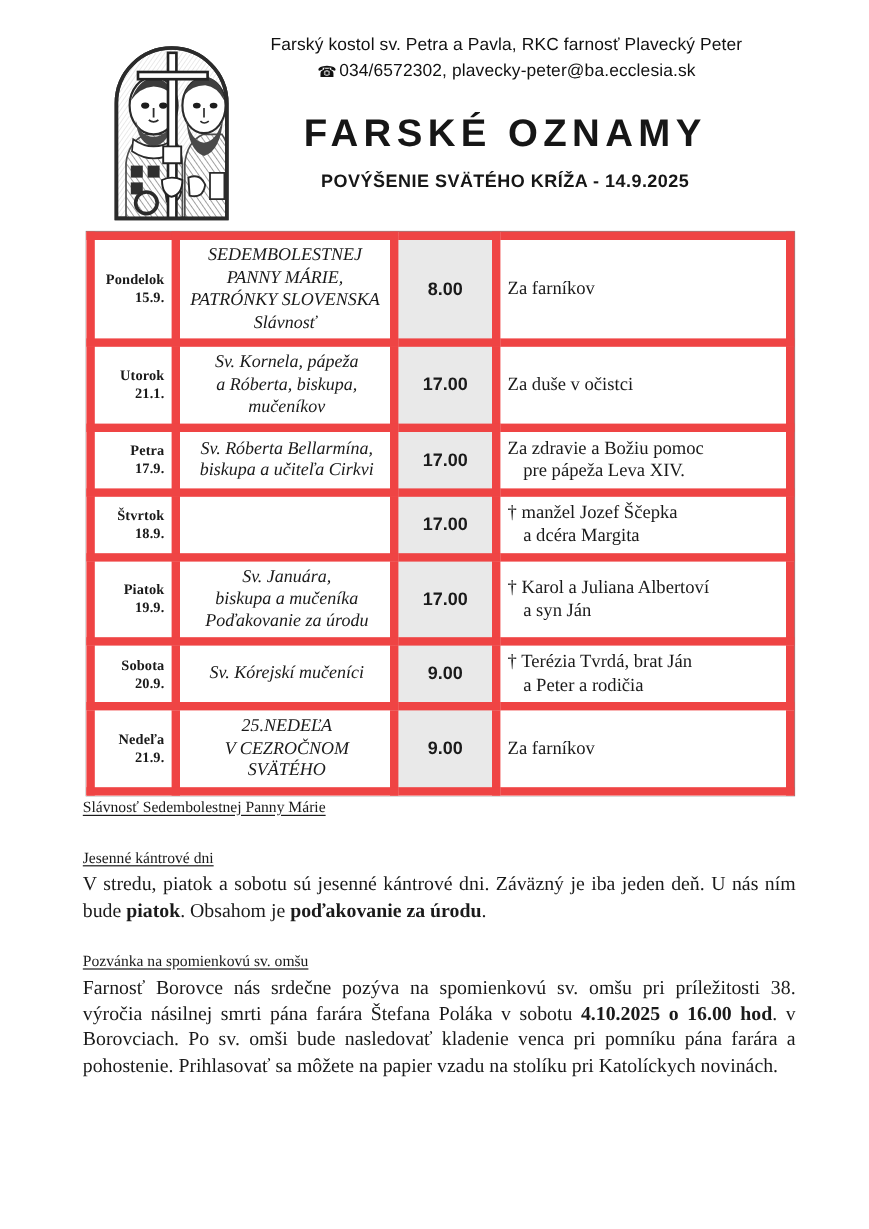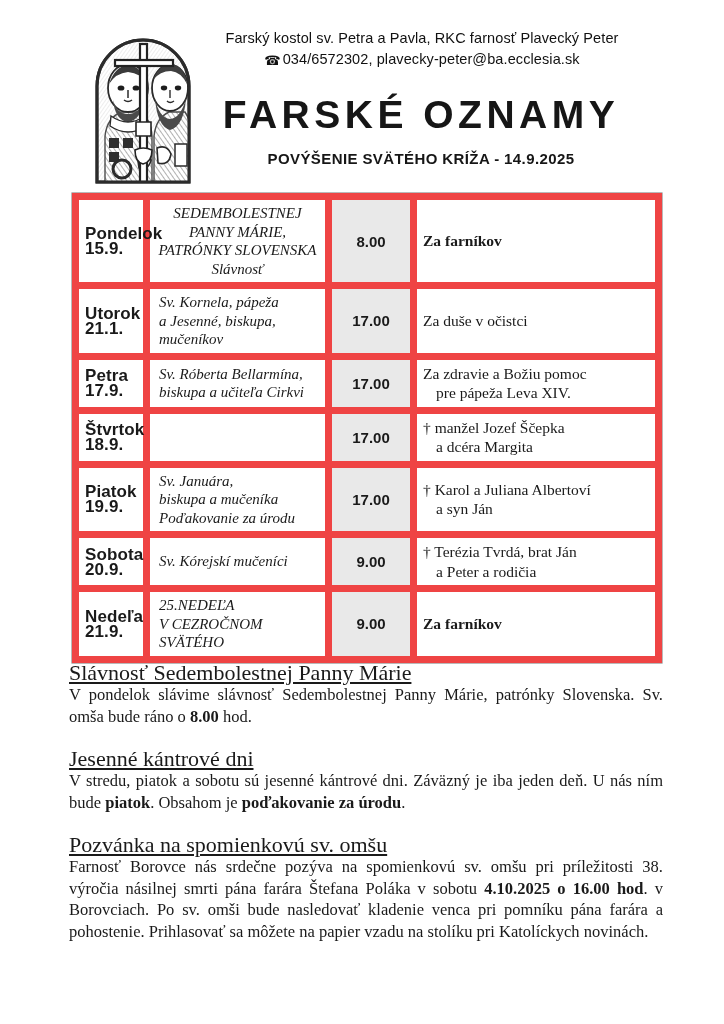--- a/index.html
+++ b/index.html
@@ -59,21 +59,21 @@
     vertical-align: -1px;
     margin-right: 2px;
   }
 
   .doc-title {
     margin-top: 22px;
     padding-left: 118px;
     text-align: center;
     font-family: "Liberation Sans", "DejaVu Sans", sans-serif;
     font-weight: bold;
-    font-size: 39px;
+    font-size: 32px;
     letter-spacing: 4.5px;
     color: #161616;
   }
   .doc-subtitle {
     margin-top: 13px;
     padding-left: 118px;
     text-align: center;
     font-family: "Liberation Sans", "DejaVu Sans", sans-serif;
     font-weight: bold;
     font-size: 15px;
@@ -100,61 +100,61 @@
     vertical-align: middle;
     padding: 4px 6px;
     box-sizing: border-box;
   }
   col.c-day   { width: 71px; }
   col.c-feast { width: 182px; }
   col.c-time  { width: 85px; }
   col.c-int   { width: 245px; }
 
   td.day {
-    text-align: left;
-    font-family: Liberation Sans, sans-serif;
+    text-align: right;
+    font-family: Liberation Serif, serif;
     font-weight: bold;
-    font-size: 17px;
+    font-size: 12px;
     line-height: 15px;
     letter-spacing: 0.1px;
   }
   td.feast {
     font-style: italic;
     font-size: 15px;
     line-height: 18.5px;
     text-align: center;
   }
-  td.feast.left { text-align: left; padding-left: 9px; }
+  td.feast.left { text-align: center; padding-left: 9px; }
   td.time {
     background: #e9e9e9;
     text-align: center;
     font-family: "Liberation Sans", "DejaVu Sans", sans-serif;
     font-weight: bold;
     font-size: 15px;
   }
   td.intent {
     font-size: 15.5px;
     line-height: 19.5px;
     padding-left: 17px;
   }
-  td.intent.bold { font-weight: bold; }
+  td.intent.bold { font-weight: normal; }
   td.intent .ind { padding-left: 13px; display: inline-block; }
   tr.thick-top > td { border-top: 2.6px solid #4a4a4a; }
 
   
   .sections {
     position: absolute;
     left: 69px;
     top: 662px;
     width: 594px;
   }
   .section { margin-bottom: 21px; }
   .section:last-child { margin-bottom: 17px; }
   .sec-heading {
-    font-size: 22px;
+    font-size: 13px;
     line-height: 21px;
     text-decoration: underline;
     text-underline-offset: 2px;
     margin-bottom: 1px;
   }
   .sec-body {
     font-size: 16.5px;
     line-height: 21.5px;
     text-align: justify;
   }
@@ -267,21 +267,21 @@
               <div>Za farníkov</div>
             </td>
           </tr>
           <tr>
             <td class="day">
               <div>Utorok</div>
               <div>21.1.</div>
             </td>
             <td class="feast left">
               <div>Sv. Kornela, pápeža</div>
-              <div>a Jesenné, biskupa,</div>
+              <div>a Róberta, biskupa,</div>
               <div>mučeníkov</div>
             </td>
             <td class="time">17.00</td>
             <td class="intent">
               <div>Za duše v očistci</div>
             </td>
           </tr>
           <tr>
             <td class="day">
               <div>Petra</div>
@@ -354,21 +354,20 @@
               <div>Za farníkov</div>
             </td>
           </tr>
         </tbody>
     </table>
   </div>
 
   <div class="sections" id="sections-root">
       <div class="section">
         <div class="sec-heading">Slávnosť Sedembolestnej Panny Márie</div>
-        <div class="sec-body"><span>V pondelok slávime slávnosť Sedembolestnej Panny Márie, patrónky Slovenska. Sv. omša bude ráno o </span><b>8.00</b><span> hod.</span></div>
       </div>
       <div class="section">
         <div class="sec-heading">Jesenné kántrové dni</div>
         <div class="sec-body"><span>V stredu, piatok a sobotu sú jesenné kántrové dni. Záväzný je iba jeden deň. U nás ním bude </span><b>piatok</b><span>. Obsahom je </span><b>poďakovanie za úrodu</b><span>.</span></div>
       </div>
       <div class="section">
         <div class="sec-heading">Pozvánka na spomienkovú sv. omšu</div>
         <div class="sec-body"><span>Farnosť Borovce nás srdečne pozýva na spomienkovú sv. omšu pri príležitosti 38. výročia násilnej smrti pána farára Štefana Poláka v sobotu </span><b>4.10.2025 o 16.00 hod</b><span>. v Borovciach. Po sv. omši bude nasledovať kladenie venca pri pomníku pána farára a pohostenie. Prihlasovať sa môžete na papier vzadu na stolíku pri Katolíckych novinách.</span></div>
       </div>
     </div>

